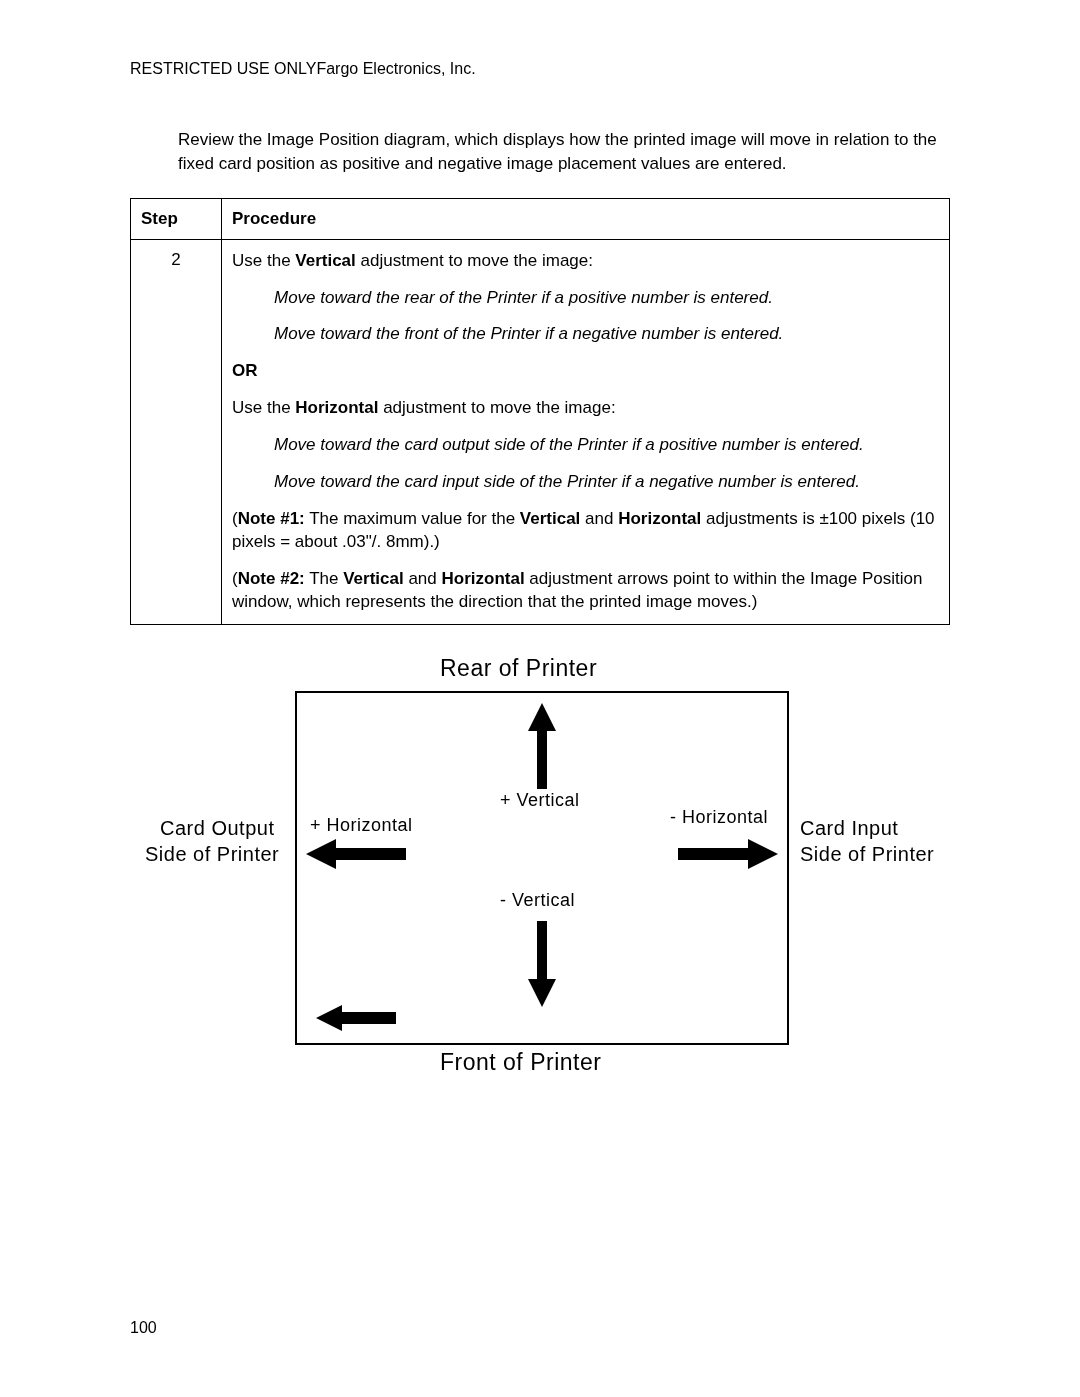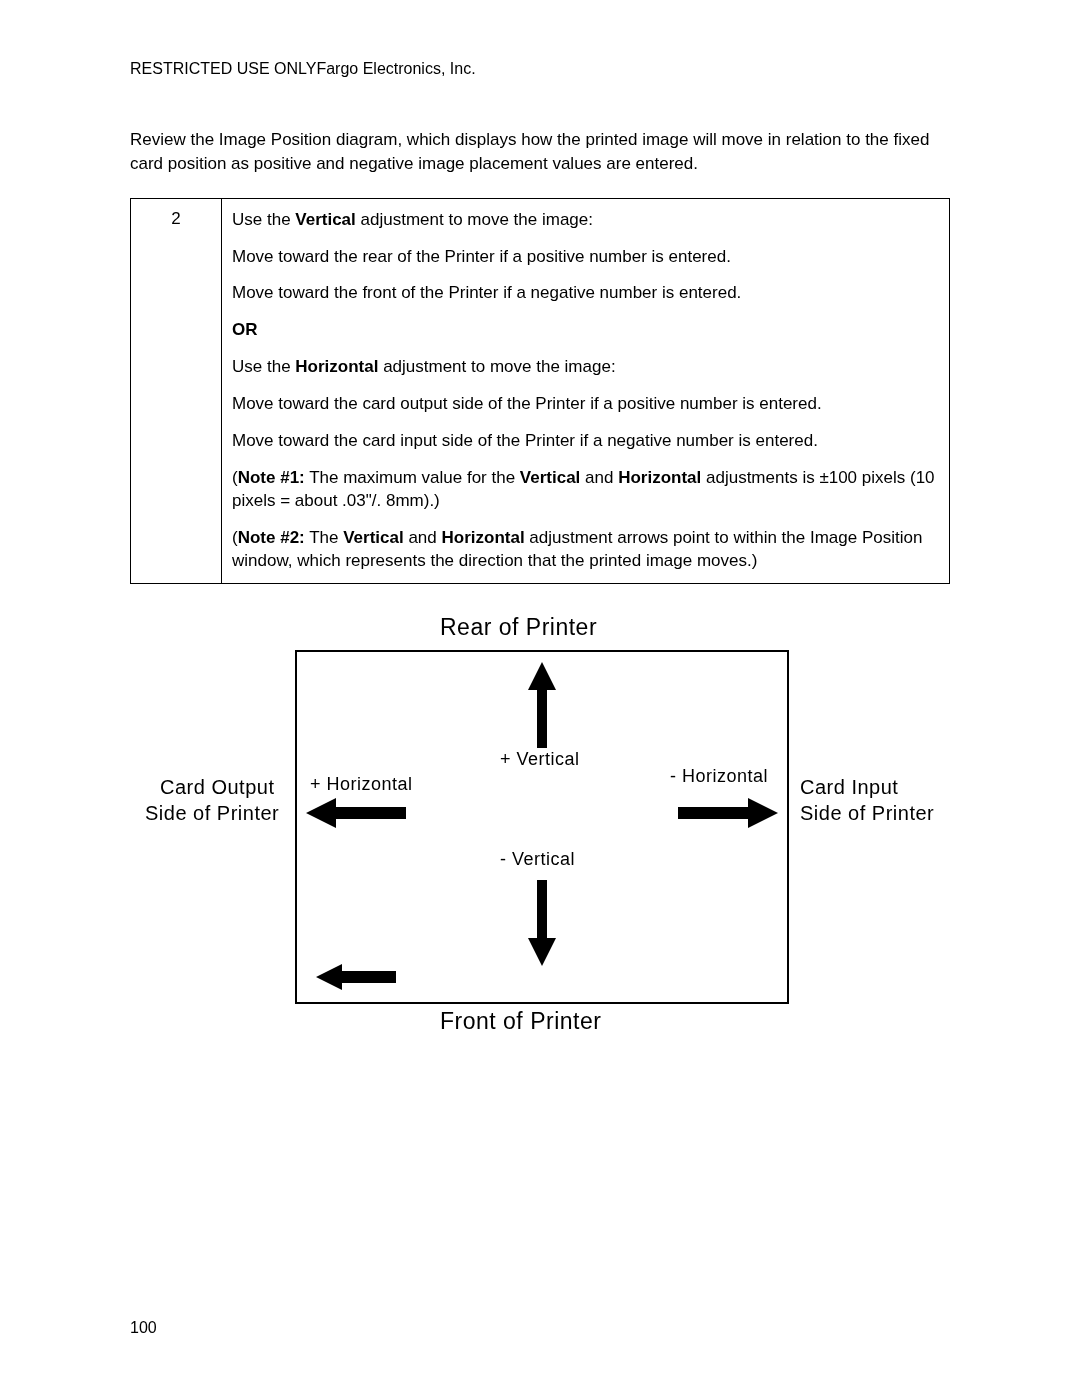--- a/index.html
+++ b/index.html
@@ -23,20 +23,21 @@
   }
   .section-title {
     font-size: 19px;
     font-weight: bold;
     margin-bottom: 22px;
   }
   .intro {
     font-size: 17px;
     line-height: 1.4;
     margin-bottom: 22px;
+    margin-left: 48px;
   }
   table.proc {
     border-collapse: collapse;
     width: 100%;
     font-size: 17px;
   }
   table.proc th, table.proc td {
     border: 1px solid #000;
     padding: 10px 10px;
     vertical-align: top;
@@ -47,20 +48,22 @@
   }
   .step-col {
     width: 70px;
     text-align: center;
   }
   .proc-body p {
     margin: 0 0 14px 0;
     line-height: 1.35;
   }
   .proc-body p.indent {
+    margin-left: 42px;
+    font-style: italic;
   }
   .proc-body p:last-child {
     margin-bottom: 0;
   }
   .bold { font-weight: bold; }
 
   
   .diagram-wrap {
     position: relative;
     width: 820px;
@@ -101,20 +104,24 @@
   <div class="header-row">
     <span>RESTRICTED USE ONLY</span>
     <span>Fargo Electronics, Inc.</span>
   </div>
 
 
   <div class="intro">Review the Image Position diagram, which displays how the printed image will move in relation to the fixed card position as positive and negative image placement values are entered.</div>
 
   <table class="proc">
     <tbody>
+        <tr>
+      <th class="step-col">Step</th>
+      <th>Procedure</th>
+    </tr>
     <tr>
       <td class="step-col" style="text-align:center;">2</td>
       <td class="proc-body">
         <p>
           <span>Use the </span><span class="bold">Vertical</span><span> adjustment to move the image:</span>
         </p>
         <p class="indent">Move toward the rear of the Printer if a positive number is entered.</p>
         <p class="indent">Move toward the front of the Printer if a negative number is entered.</p>
         <p class="bold">OR</p>
         <p>

